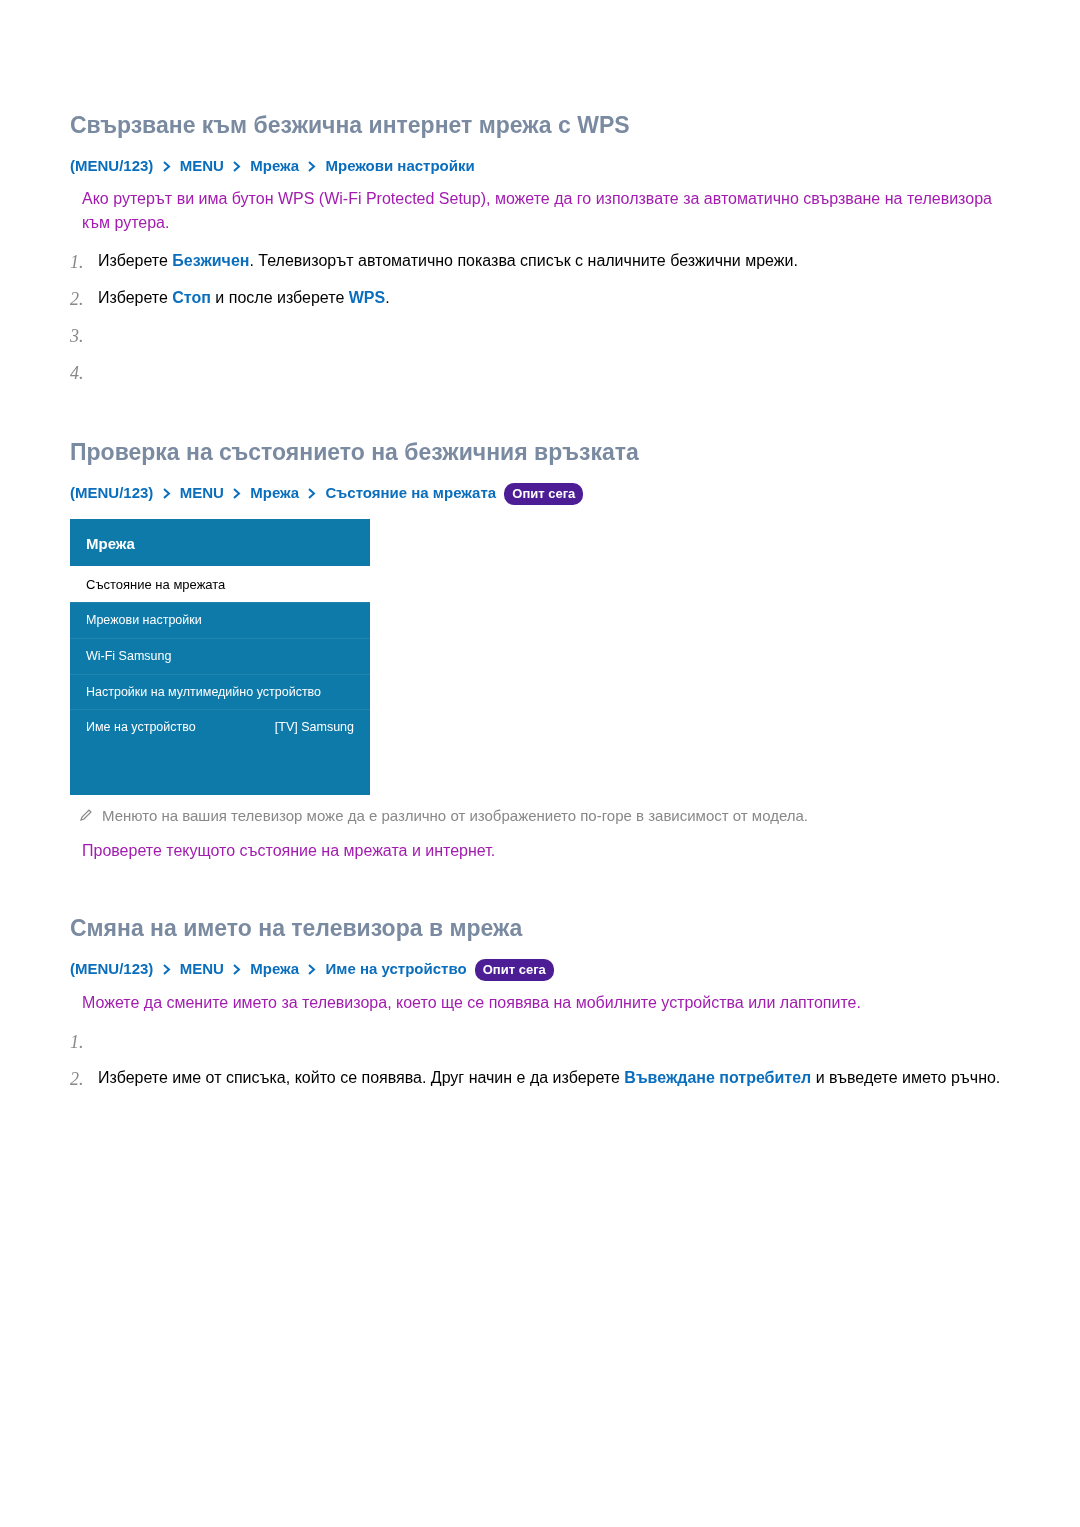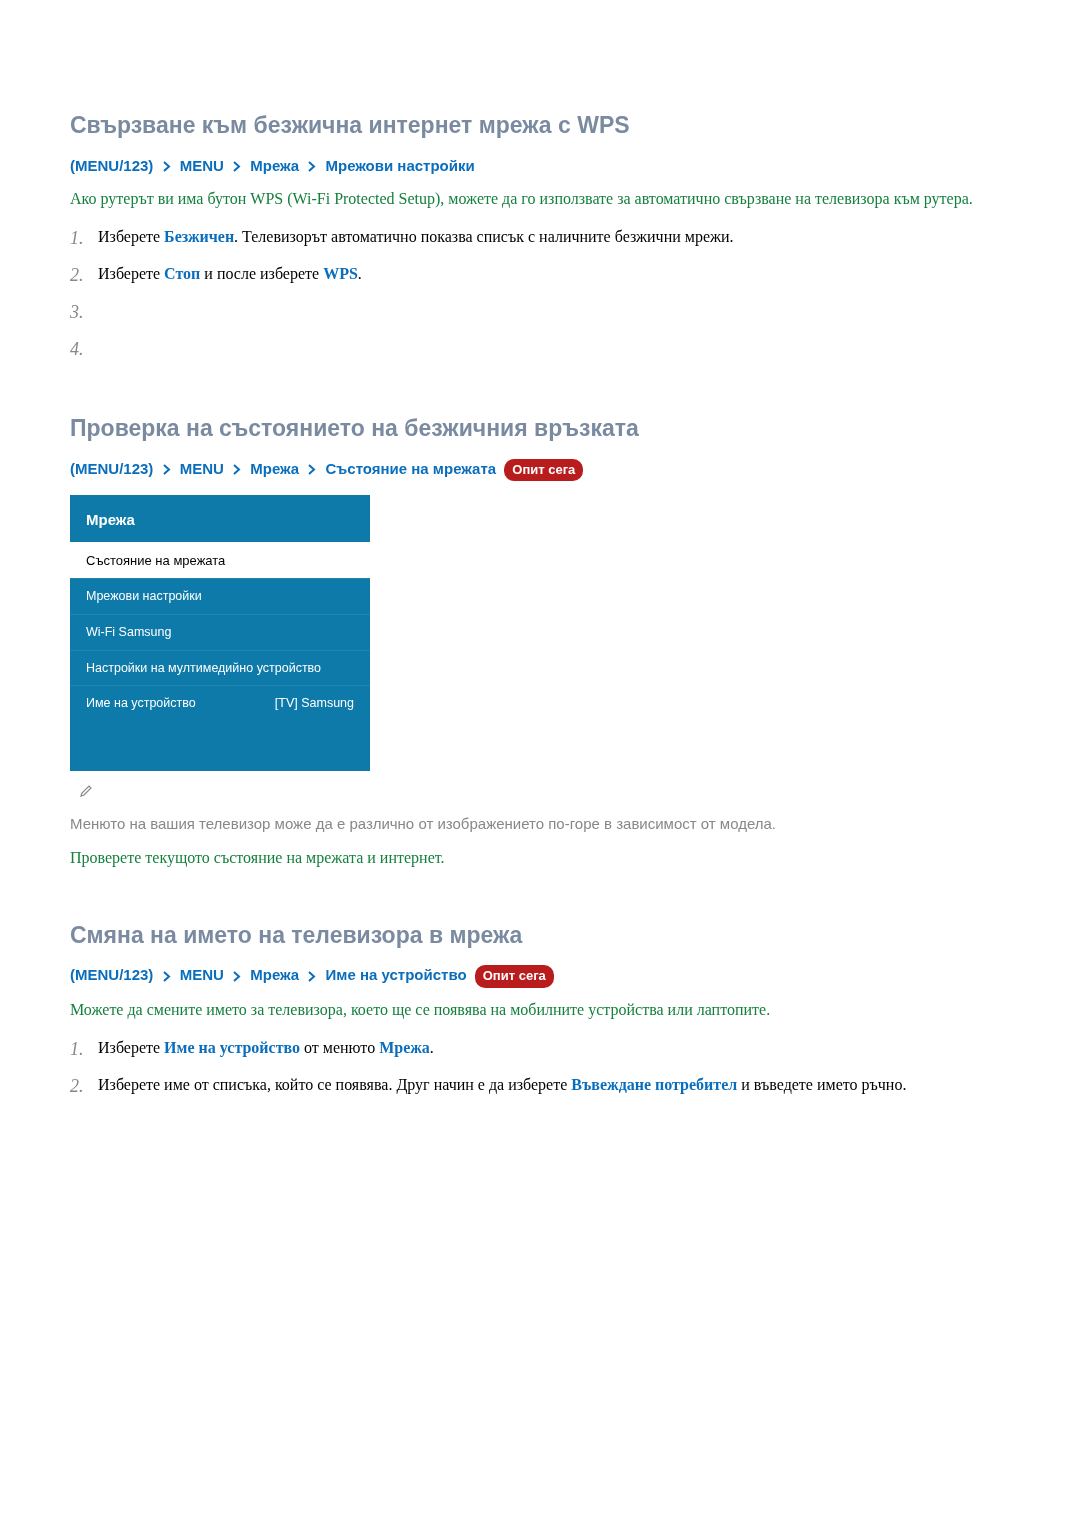--- a/index.html
+++ b/index.html
@@ -33,32 +33,31 @@
     font-weight: bold;
   }
   .chev {
     display: inline-block;
     vertical-align: middle;
     margin: 0 4px;
   }
   .chev svg { display:block; }
   .badge {
     display: inline-block;
-    background: #b91c1c;
+    background: #4c1d95;
     border-radius: 10px;
     padding: 1px 8px 2px 8px;
     color: #fff;
     font-weight: bold;
     font-size: 13px;
     margin-left: 4px;
   }
   .para {
-    margin: 6px 0 14px 0;
-    color: #15803d;
-    font-family: Liberation Serif, serif;
+    margin: 6px 0 14px 12px;
+    color: #a21caf;
   }
   ol.steps {
     list-style: none;
     padding: 0;
     margin: 0 0 20px 0;
   }
   ol.steps li {
     display: flex;
     align-items: flex-start;
     margin-bottom: 10px;
@@ -66,21 +65,20 @@
   .step-num {
     width: 28px;
     flex: 0 0 28px;
     color: #888;
     font-style: italic;
     font-family: Georgia, 'Times New Roman', serif;
     font-size: 18px;
   }
   .step-text {
     flex: 1;
-    font-family: Liberation Serif, serif;
   }
   .kw {
     color: #0a6ebd;
     font-weight: bold;
   }
   .menu-box {
     width: 300px;
     background: #0e7aa9;
     margin: 14px 0 10px 0;
     padding-bottom: 50px;
@@ -101,21 +99,20 @@
   }
   .menu-item.selected {
     background: #fff;
     color: #000;
     font-size: 13px;
   }
   .note-row {
     display: flex;
     align-items: flex-start;
     margin: 10px 0;
-    flex-direction: column;
   }
   .note-icon {
     width: 32px;
     flex: 0 0 32px;
     color: #888;
     text-align: center;
   }
   .note-text {
     color: #888;
     font-size: 15px;
@@ -233,23 +230,20 @@
       </svg></span>
   <span class="bc-part">Име на устройство</span>
   <span class="badge">Опит сега</span>
 </div>
 
 <div class="para">Можете да смените името за телевизора, което ще се появява на мобилните устройства или лаптопите.</div>
 
 <ol class="steps">
   <li>
     <span class="step-num">1.</span>
-    <span class="step-text">
-      <span>Изберете </span><span class="kw">Име на устройство</span><span> от менюто </span><span class="kw">Мрежа</span><span>.</span>
-    </span>
   </li>
   <li>
     <span class="step-num">2.</span>
     <span class="step-text">
       <span>Изберете име от списъка, който се появява. Друг начин е да изберете </span><span class="kw">Въвеждане потребител</span><span> и въведете името ръчно.</span>
     </span>
   </li>
 </ol>
 
 </body></html>

